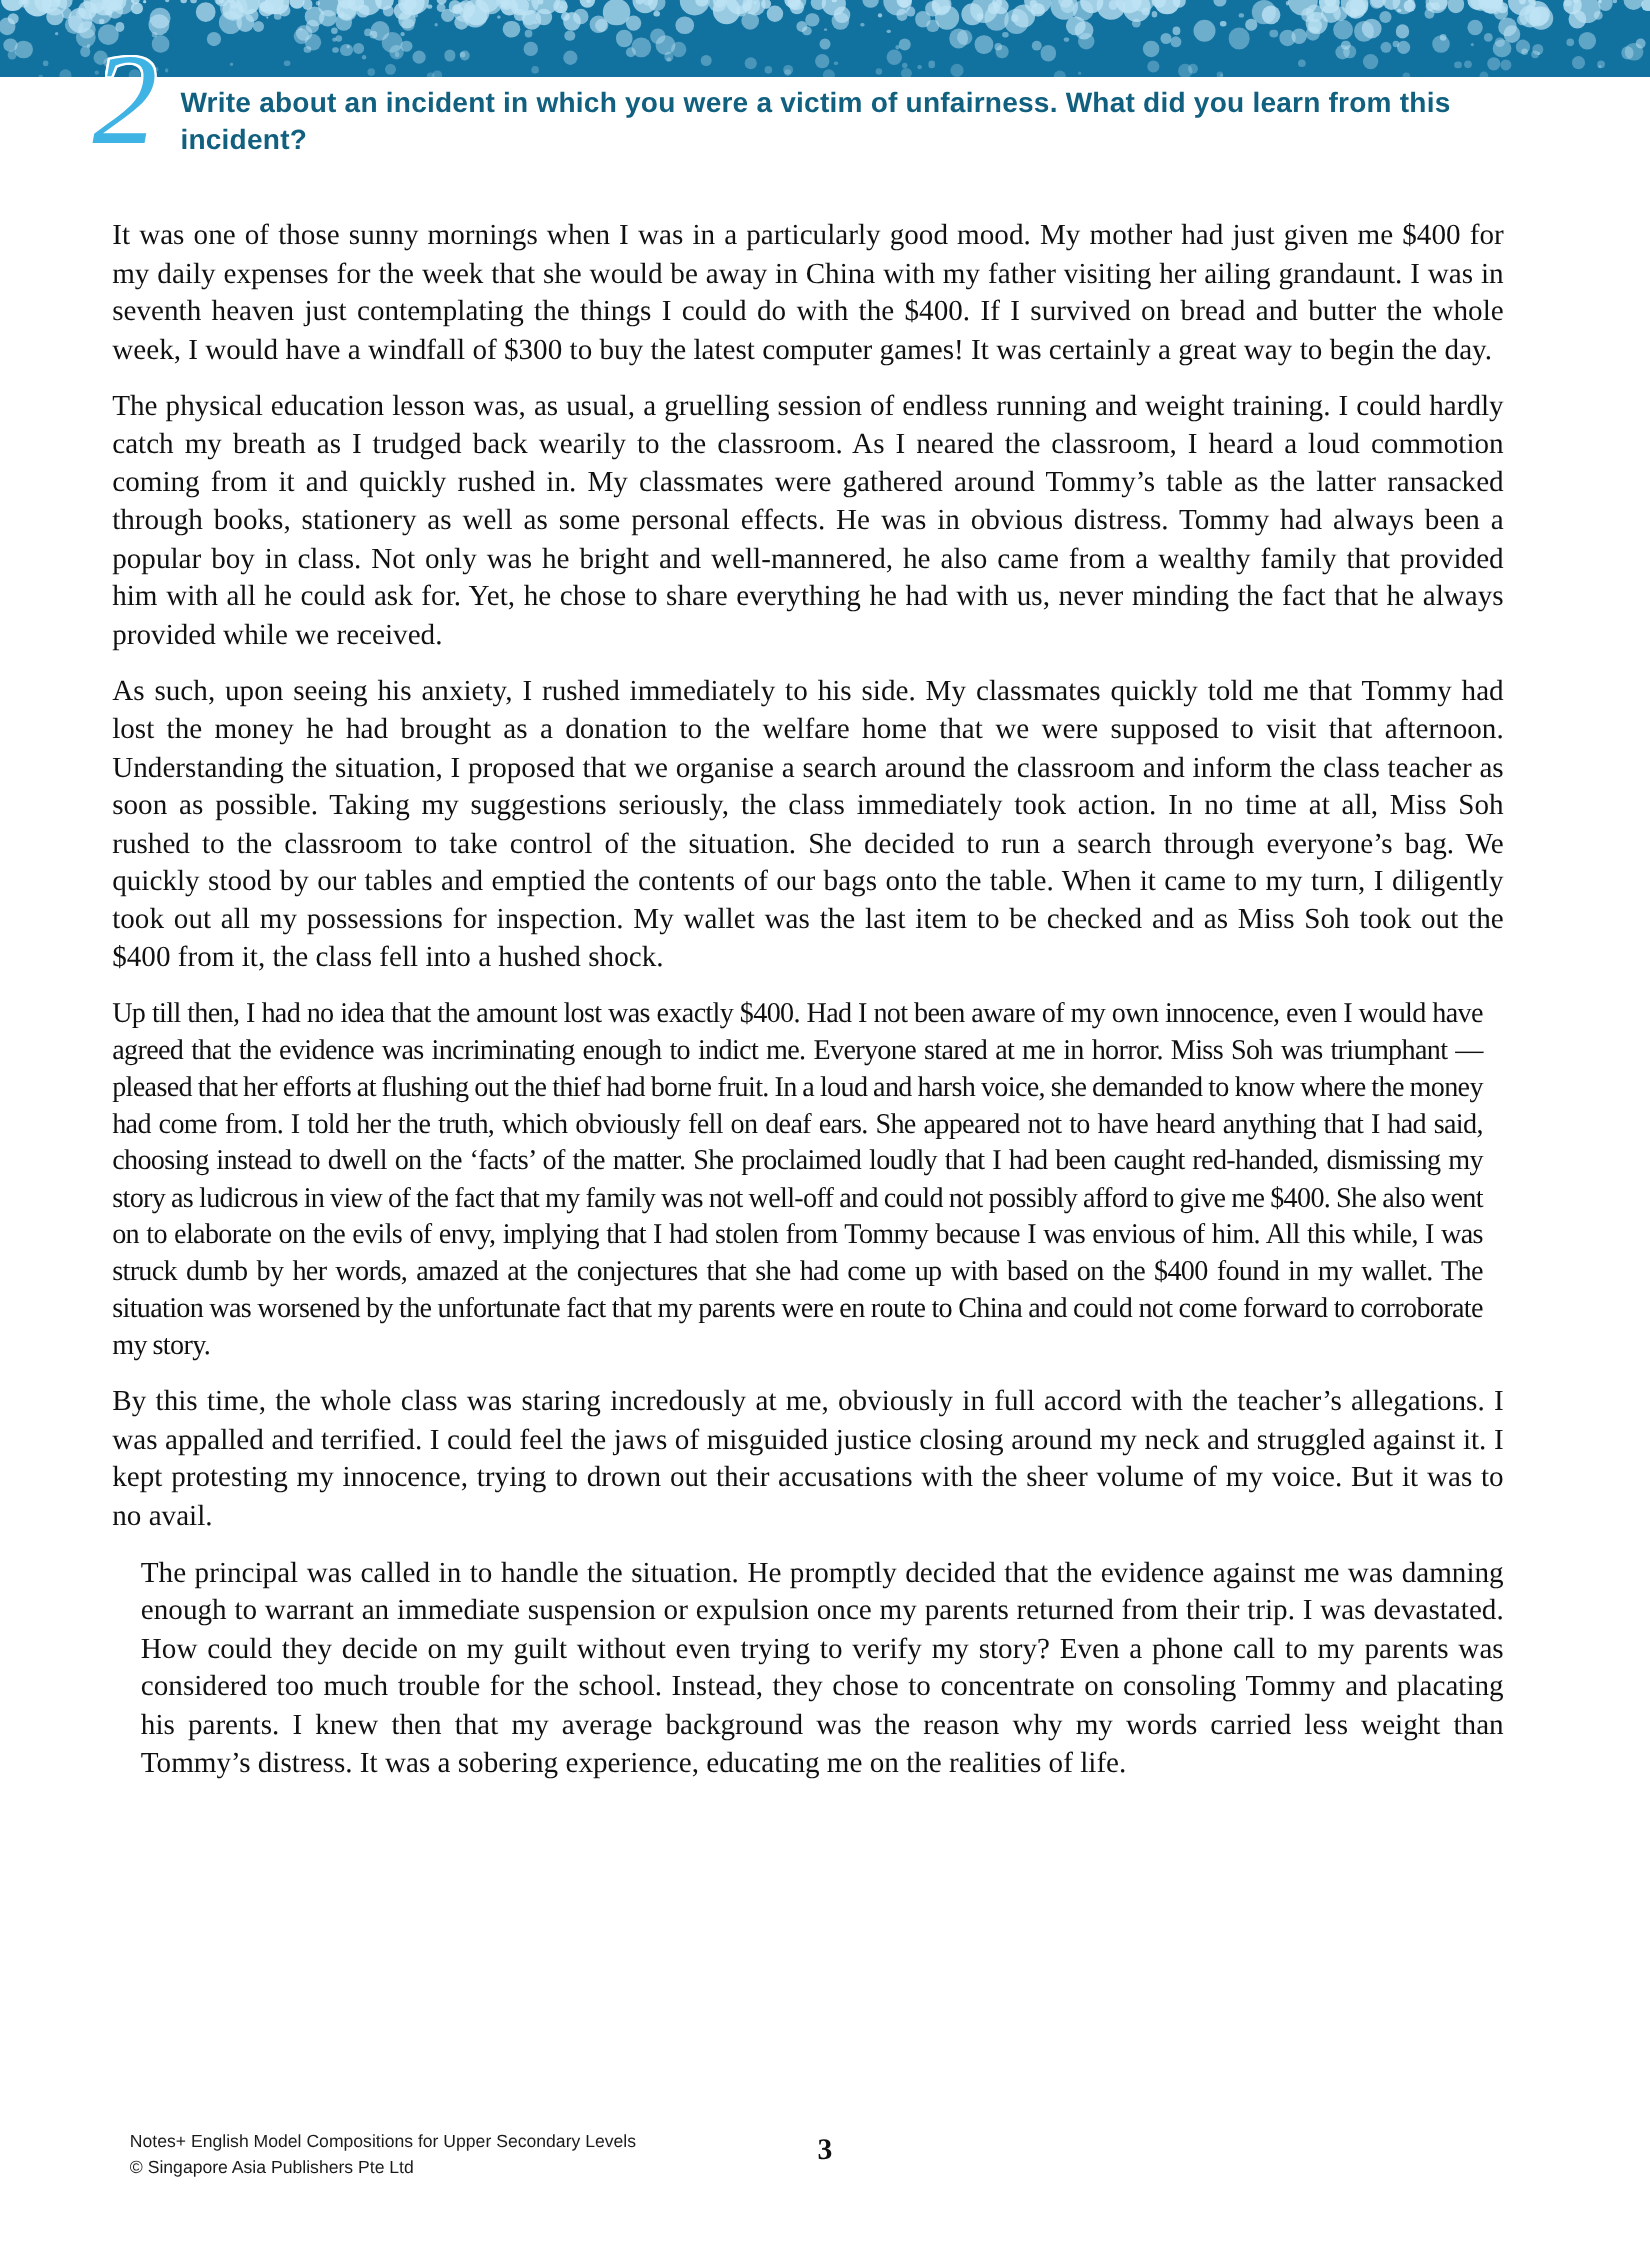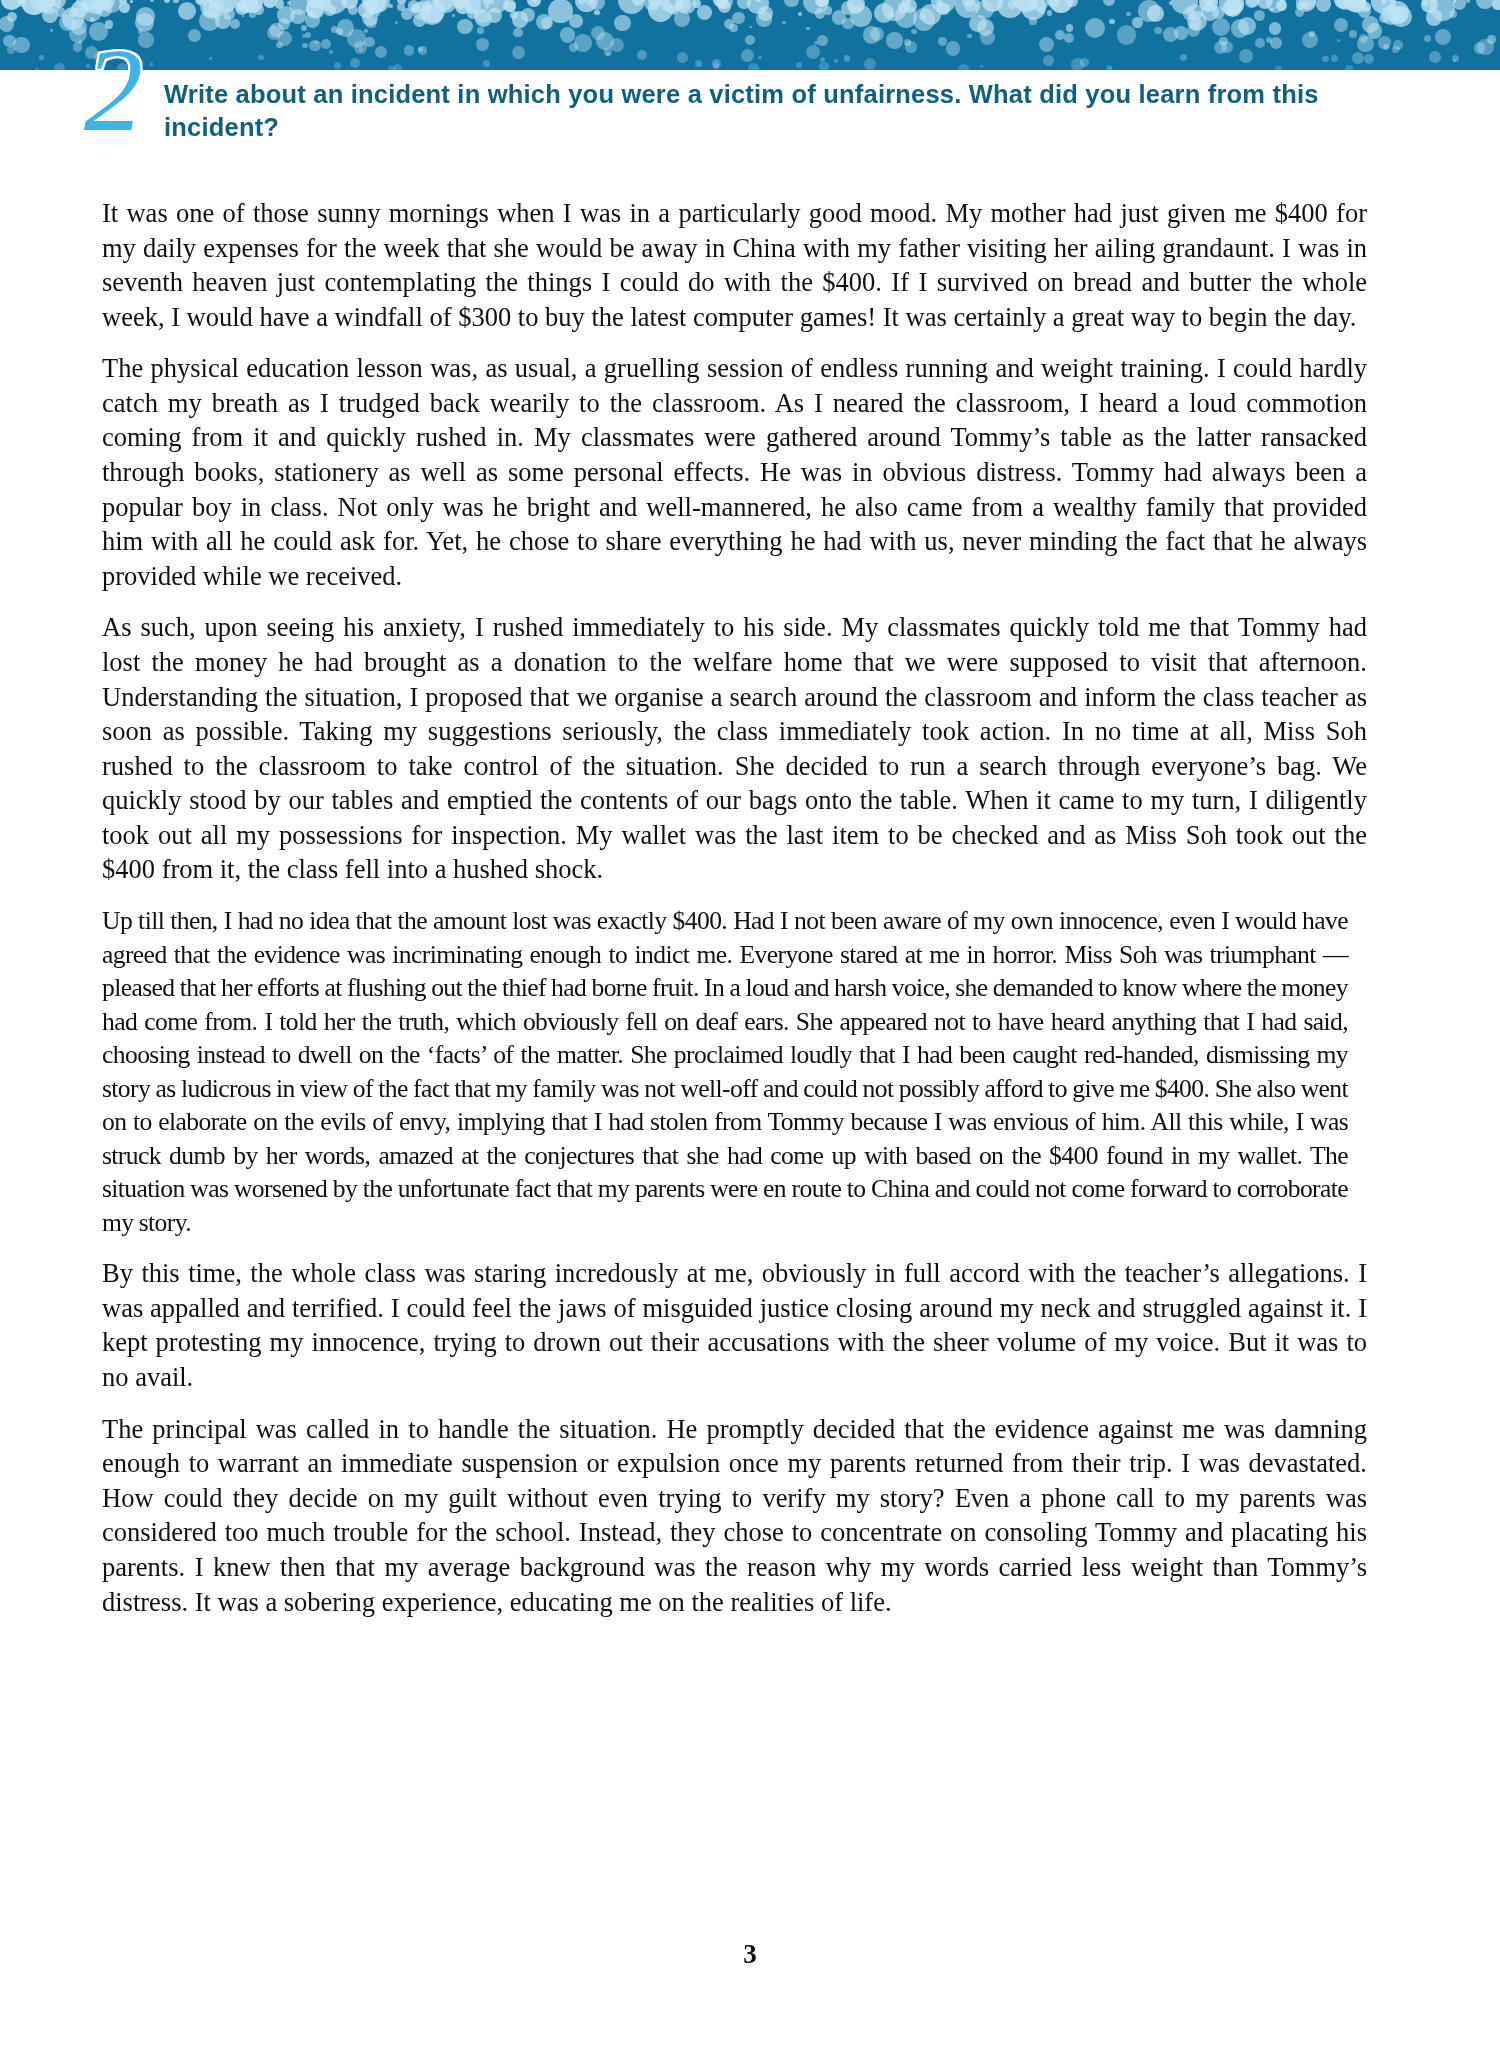--- a/index.html
+++ b/index.html
@@ -100,21 +100,21 @@
     hyphens: none;
   }
   .para.condensed {
     font-size: 26px;
     line-height: 1.29;
     letter-spacing: -0.62px;
     word-spacing: -0.6px;
     transform: scaleX(0.985);
     transform-origin: left center;
   }
-  .para:last-child { margin-bottom: 0; }
+  .para:last-child { margin-bottom: 0; margin-left: 26px; }
 
   
   .footer {
     position: absolute;
     left: 0;
     bottom: 36px;
     width: 1500px;
     height: 76px;
   }
   .footer-credit {
@@ -590,14 +590,18 @@
 <div class="article" id="article">
     <p class="para">It was one of those sunny mornings when I was in a particularly good mood. My mother had just given me $400 for my daily expenses for the week that she would be away in China with my father visiting her ailing grandaunt. I was in seventh heaven just contemplating the things I could do with the $400. If I survived on bread and butter the whole week, I would have a windfall of $300 to buy the latest computer games! It was certainly a great way to begin the day.</p>
     <p class="para">The physical education lesson was, as usual, a gruelling session of endless running and weight training. I could hardly catch my breath as I trudged back wearily to the classroom. As I neared the classroom, I heard a loud commotion coming from it and quickly rushed in. My classmates were gathered around Tommy’s table as the latter ransacked through books, stationery as well as some personal effects. He was in obvious distress. Tommy had always been a popular boy in class. Not only was he bright and well-mannered, he also came from a wealthy family that provided him with all he could ask for. Yet, he chose to share everything he had with us, never minding the fact that he always provided while we received.</p>
     <p class="para">As such, upon seeing his anxiety, I rushed immediately to his side. My classmates quickly told me that Tommy had lost the money he had brought as a donation to the welfare home that we were supposed to visit that afternoon. Understanding the situation, I proposed that we organise a search around the classroom and inform the class teacher as soon as possible. Taking my suggestions seriously, the class immediately took action. In no time at all, Miss Soh rushed to the classroom to take control of the situation. She decided to run a search through everyone’s bag. We quickly stood by our tables and emptied the contents of our bags onto the table. When it came to my turn, I diligently took out all my possessions for inspection. My wallet was the last item to be checked and as Miss Soh took out the $400 from it, the class fell into a hushed shock.</p>
     <p class="para condensed">Up till then, I had no idea that the amount lost was exactly $400. Had I not been aware of my own innocence, even I would have agreed that the evidence was incriminating enough to indict me. Everyone stared at me in horror. Miss Soh was triumphant — pleased that her efforts at flushing out the thief had borne fruit. In a loud and harsh voice, she demanded to know where the money had come from. I told her the truth, which obviously fell on deaf ears. She appeared not to have heard anything that I had said, choosing instead to dwell on the ‘facts’ of the matter. She proclaimed loudly that I had been caught red-handed, dismissing my story as ludicrous in view of the fact that my family was not well-off and could not possibly afford to give me $400. She also went on to elaborate on the evils of envy, implying that I had stolen from Tommy because I was envious of him. All this while, I was struck dumb by her words, amazed at the conjectures that she had come up with based on the $400 found in my wallet. The situation was worsened by the unfortunate fact that my parents were en route to China and could not come forward to corroborate my story.</p>
     <p class="para">By this time, the whole class was staring incredously at me, obviously in full accord with the teacher’s allegations. I was appalled and terrified. I could feel the jaws of misguided justice closing around my neck and struggled against it. I kept protesting my innocence, trying to drown out their accusations with the sheer volume of my voice. But it was to no avail.</p>
     <p class="para">The principal was called in to handle the situation. He promptly decided that the evidence against me was damning enough to warrant an immediate suspension or expulsion once my parents returned from their trip. I was devastated. How could they decide on my guilt without even trying to verify my story? Even a phone call to my parents was considered too much trouble for the school. Instead, they chose to concentrate on consoling Tommy and placating his parents. I knew then that my average background was the reason why my words carried less weight than Tommy’s distress. It was a sobering experience, educating me on the realities of life.</p>
   </div>
 
 <div class="footer">
+  <div class="footer-credit">
+    <div>Notes+ English Model Compositions for Upper Secondary Levels</div>
+    <div>© Singapore Asia Publishers Pte Ltd</div>
+  </div>
   <div class="page-number">3</div>
 </div>
 
 </body></html>

